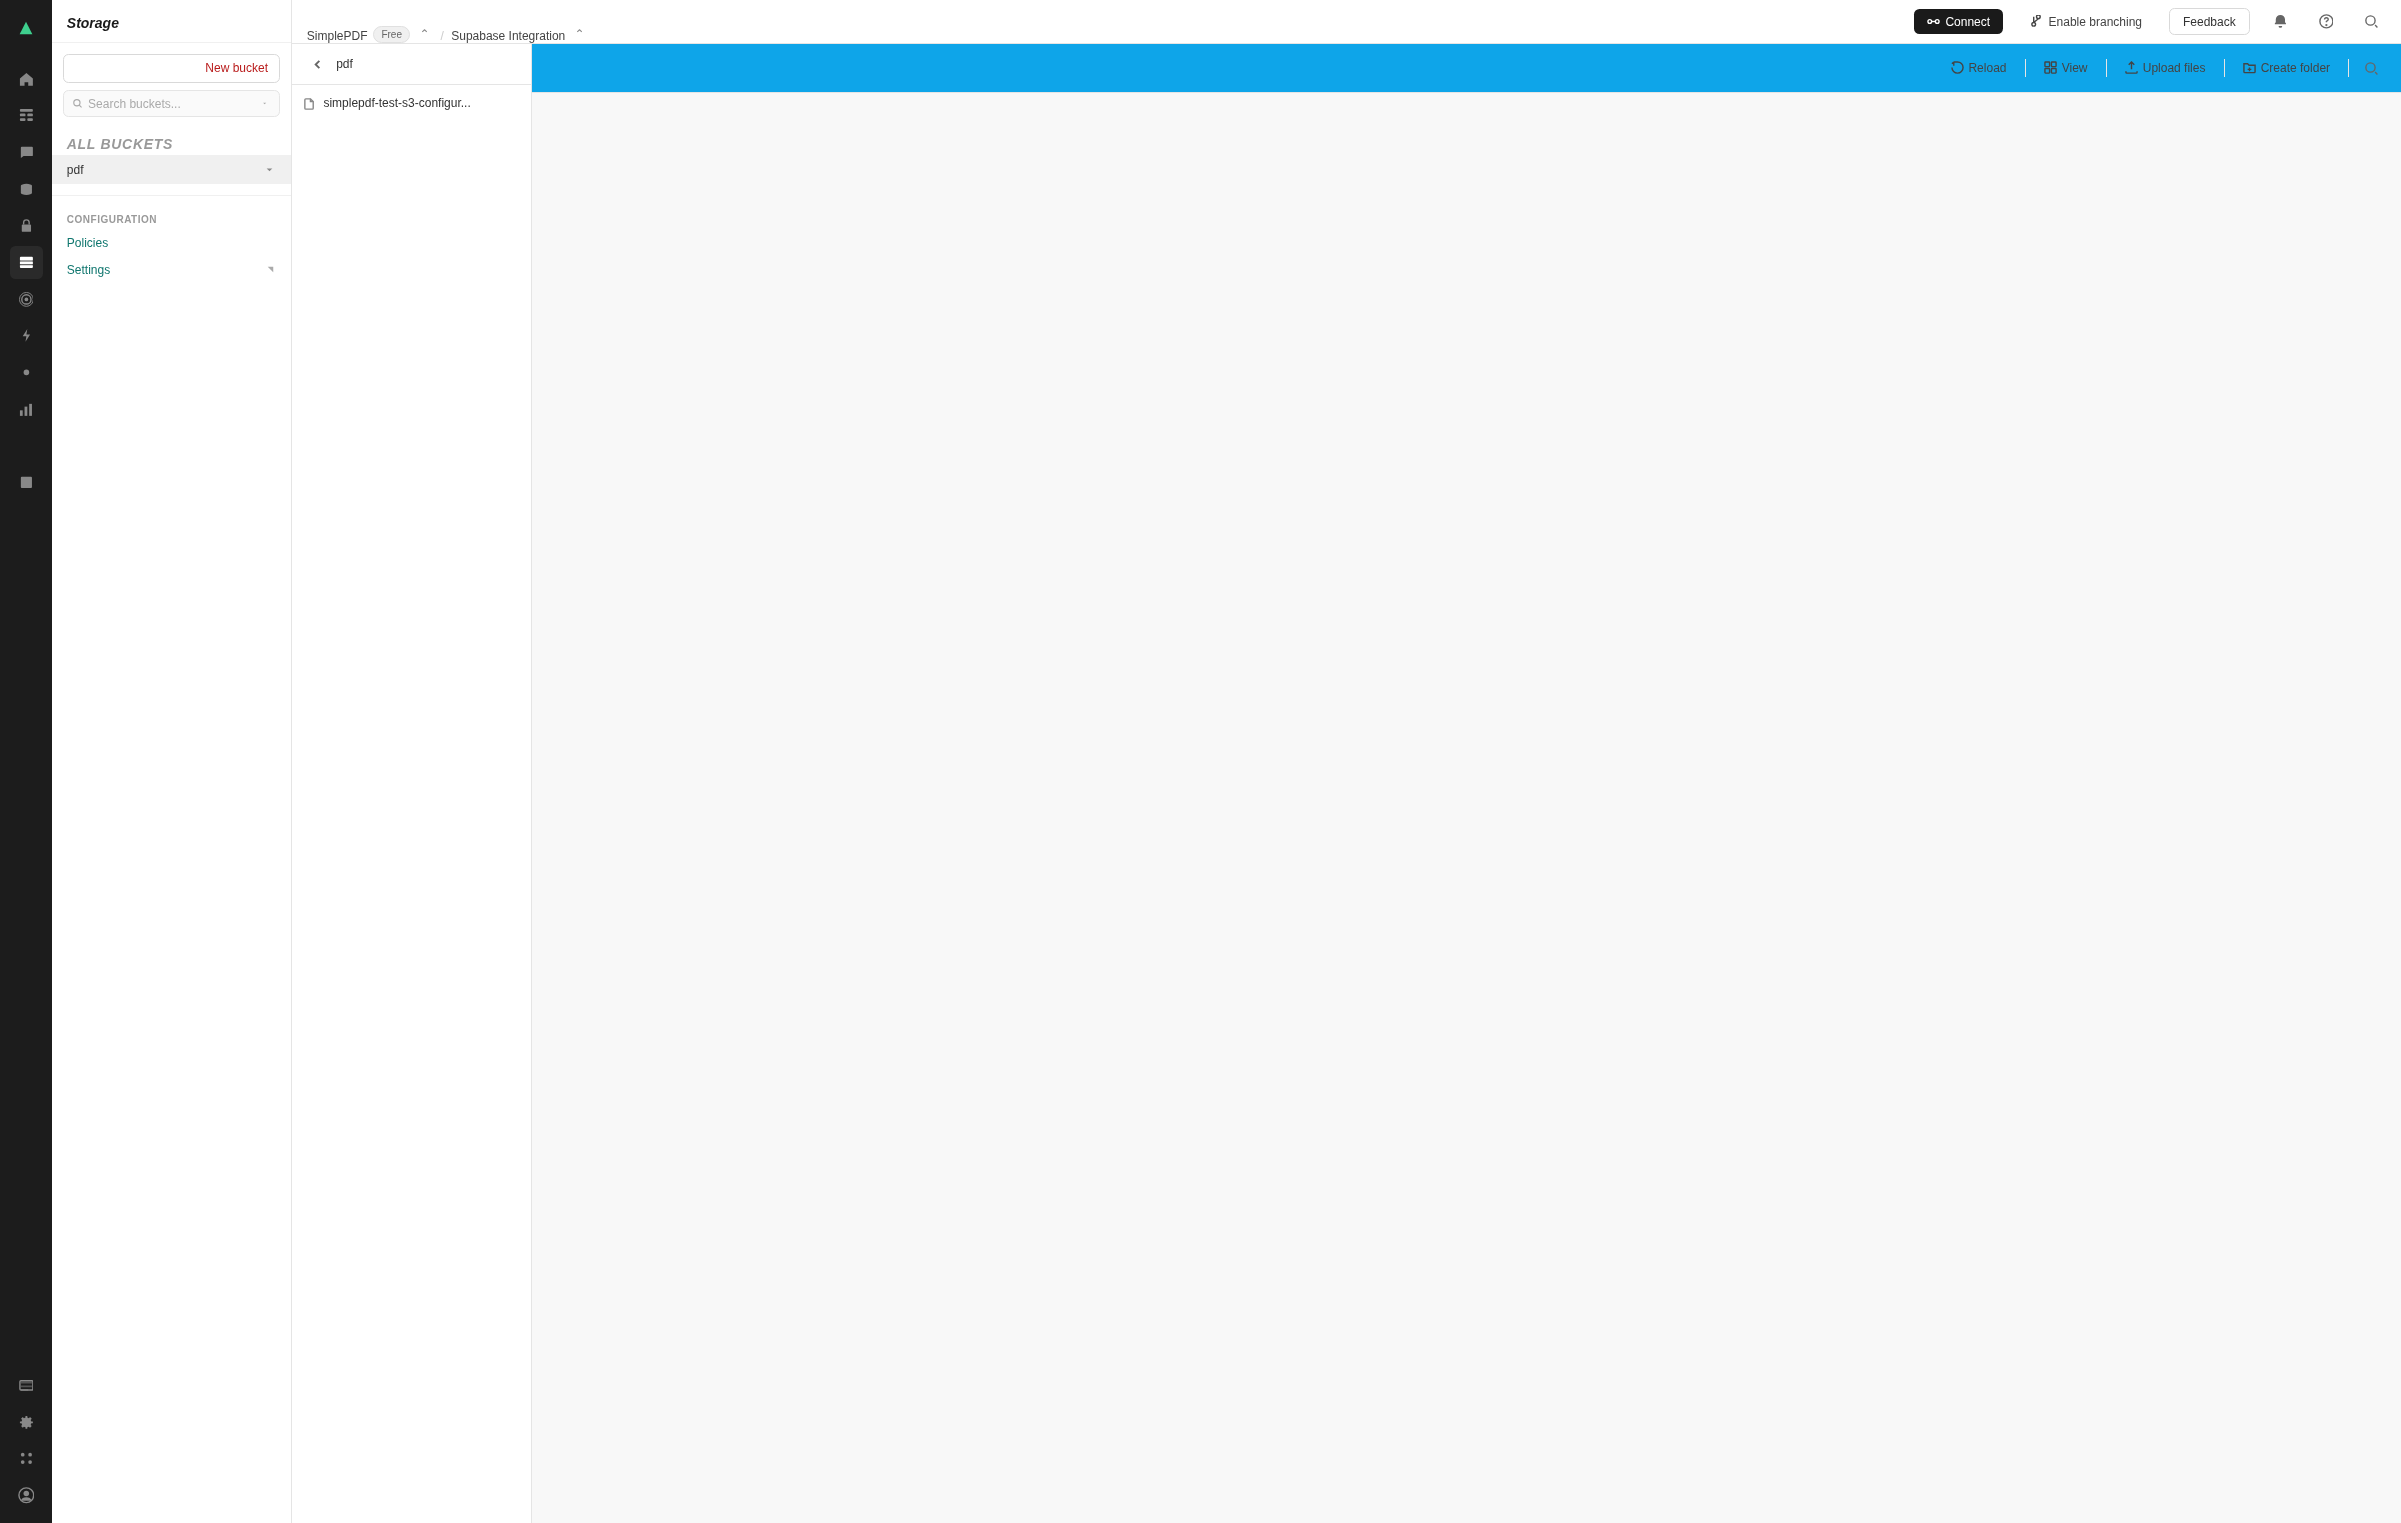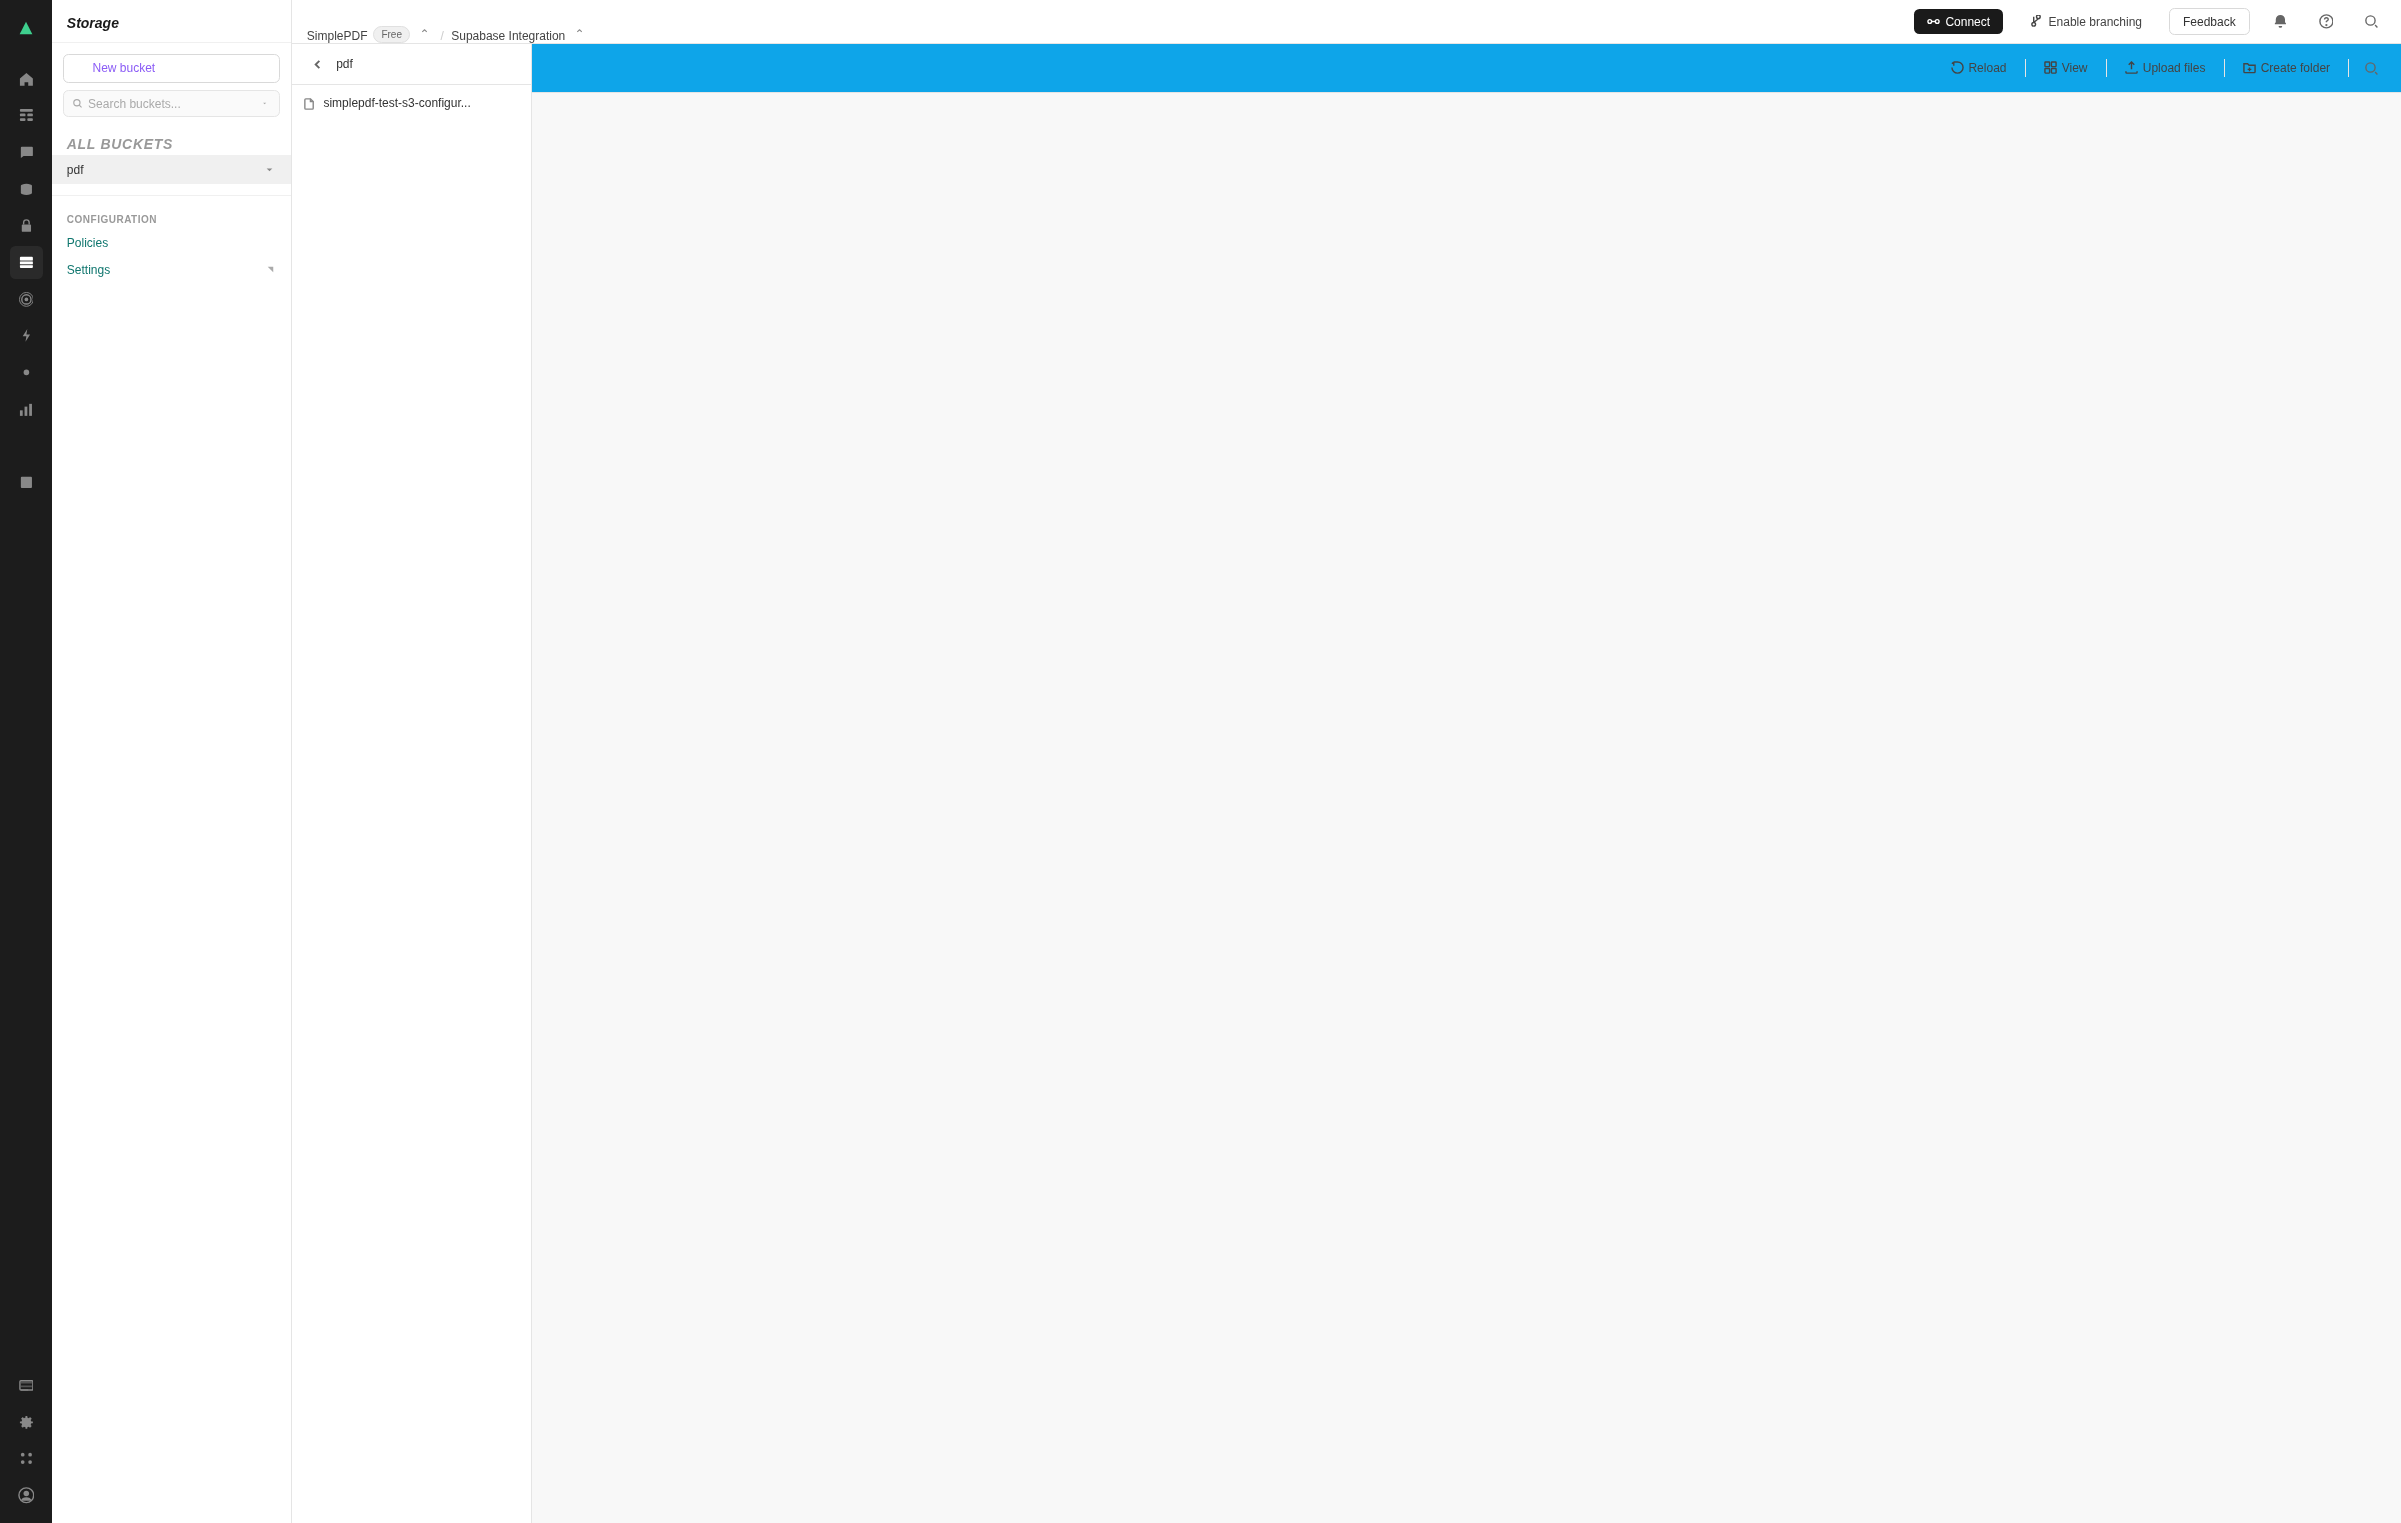--- a/index.html
+++ b/index.html
@@ -56,21 +56,22 @@
       margin: 11px 11px 7.4px;
       display: flex;
       align-items: center;
       gap: 5.5px;
       padding: 6.5px 11px;
       border: 0.9px solid #d9d9d9;
       border-radius: 5.5px;
       background: #fff;
       font-size: 12px;
       cursor: pointer;
-      color: #8b5cf6;
+      color: #b91c1c;
+      justify-content: space-between;
     }
     .search-box {
       margin: 0 11px 11px;
       display: flex;
       align-items: center;
       gap: 5.5px;
       padding: 5.5px 9.2px;
       border: 0.9px solid #e5e5e5;
       border-radius: 5.5px;
       background: #fafafa;

